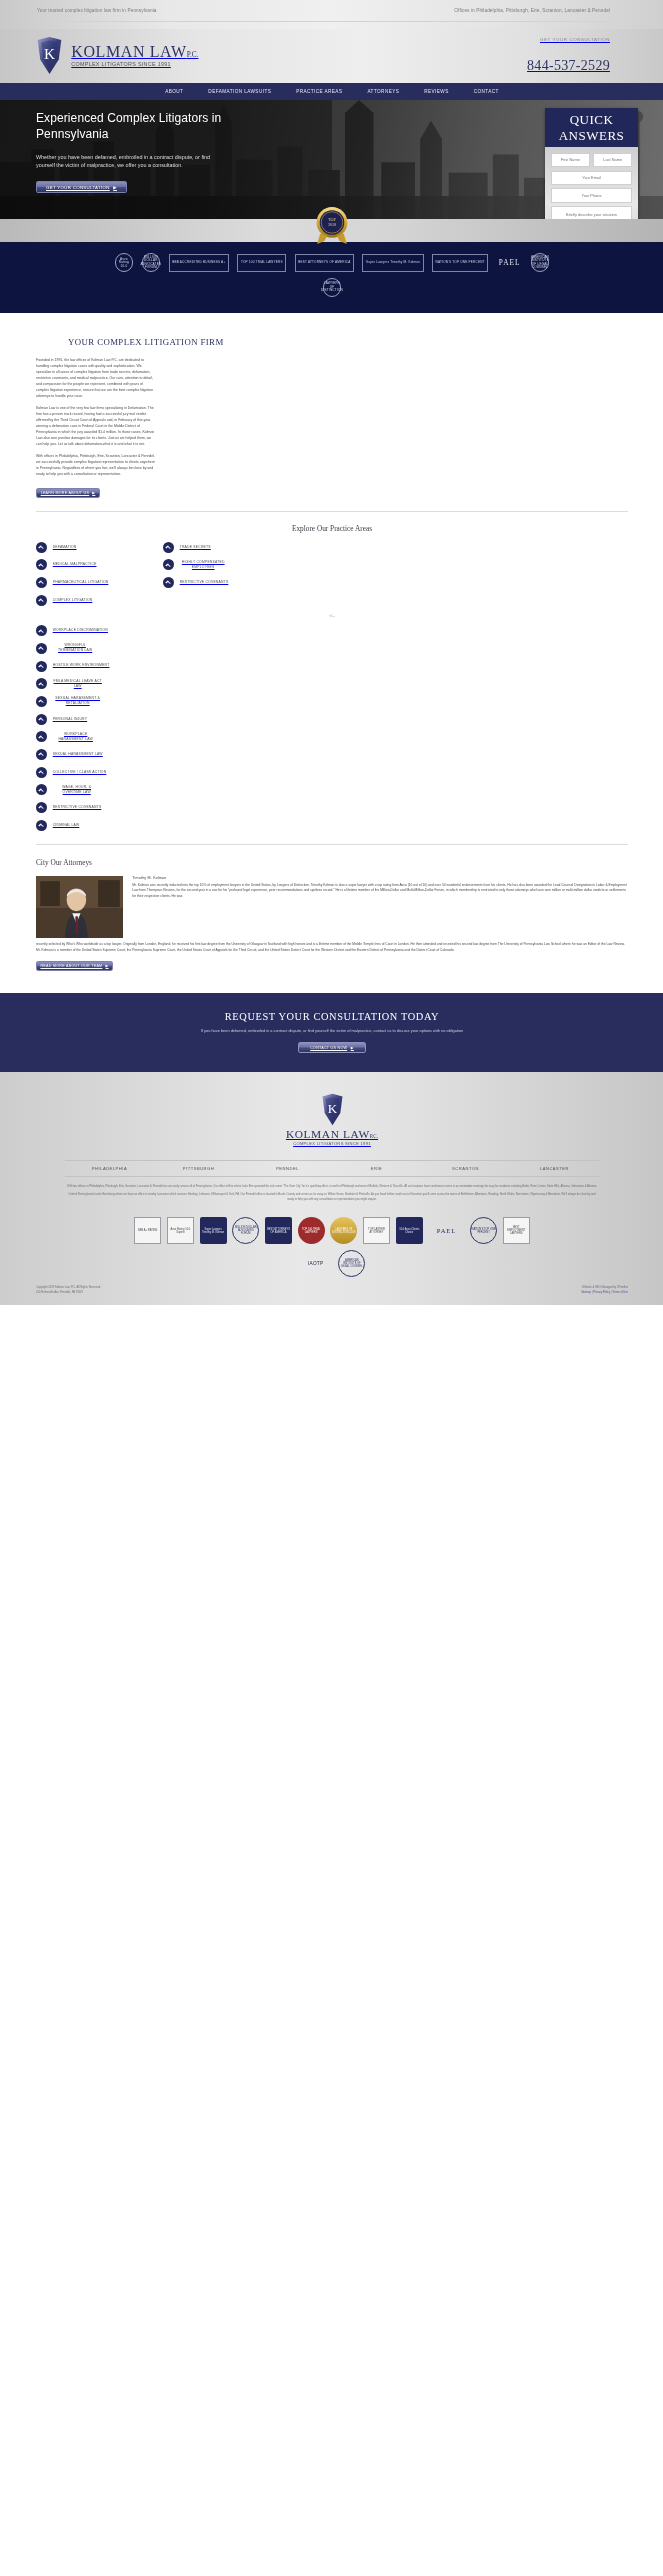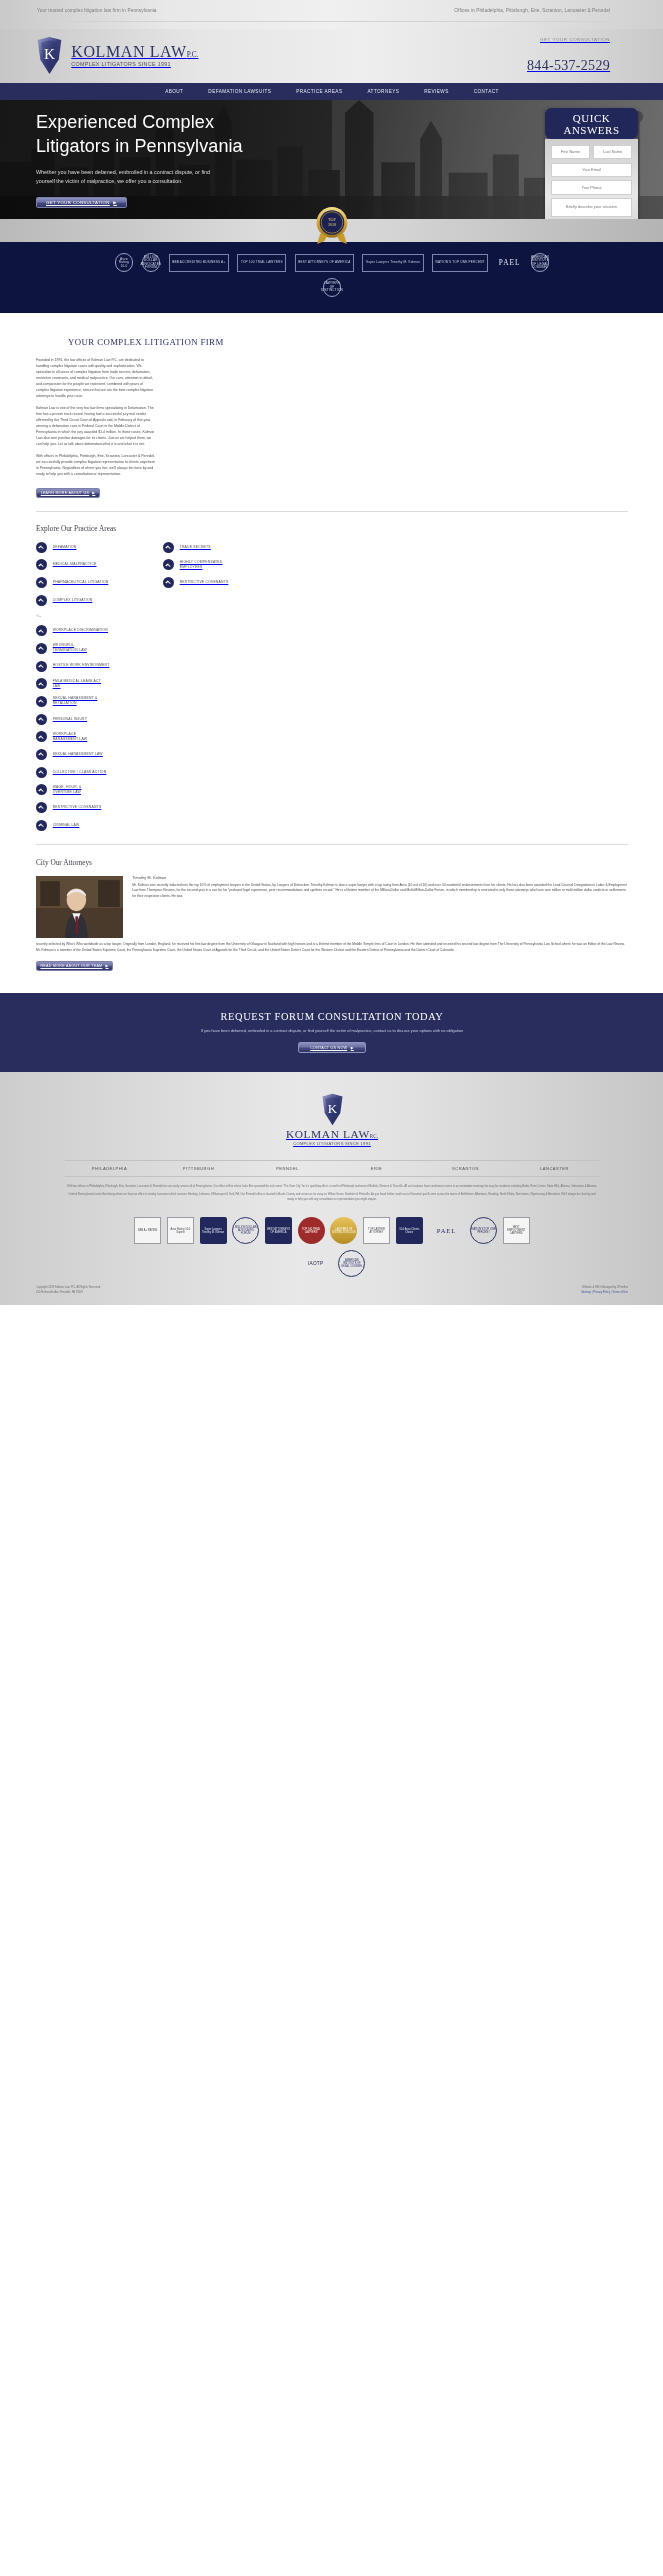--- a/index.html
+++ b/index.html
@@ -67,42 +67,42 @@
     height:119px; position:relative; overflow:hidden;
     background:linear-gradient(100deg,#141414 0%,#1d1d1d 32%,#3b3b3b 55%,#6d6d6d 72%,#8e8e8e 88%,#a8a8a8 100%);
   }
   .hero .skyline {
     position:absolute; inset:0; opacity:.55;
   }
   .hero-inner {
     position:relative; padding:11.4px 0 0 36px; width:290px;
   }
   .hero h1 {
-    font-size:18px; font-weight:400; color:#fff; line-height:1.28;
+    font-size:12px; font-weight:400; color:#fff; line-height:1.28;
     letter-spacing:0.1px;
   }
   .hero p {
     margin-top:10.4px; font-size:5.4px; color:#dedede; line-height:1.62; width:187px;
   }
   .btn-blue {
     display:inline-flex; align-items:center; justify-content:center; gap:3.6px;
     margin-top:11.4px; width:91px; height:11.4px;
     background:linear-gradient(to bottom,#8c90bd 0%,#6a6fa2 48%,#474c84 52%,#2f3465 100%);
     border-radius:1.6px; color:#fff; font-size:4.4px; letter-spacing:0.3px;
     border:0.5px solid #7c80ad;
   }
   
   .qa {
     position:absolute; right:26px; top:8.3px; width:93px; z-index:5;
     box-shadow:0 0.5px 3.1px rgba(0,0,0,.4);
   }
   .qa-head {
     background:#22275a; color:#fff; text-align:center;
     font-family:"Liberation Serif", serif;
-    font-size:11px; letter-spacing:0.5px; padding:3.6px 0 3.1px;border-radius:6px;
+    font-size:13px; letter-spacing:0.5px; padding:3.6px 0 3.1px;
   }
   .qa-body {
     background:linear-gradient(to bottom,#cfcfcf,#e7e7e7 55%,#d2d2d2);
     padding:5.7px 5.7px 6.2px;
   }
   .qa-row { display:flex; gap:3.1px; }
   .qa input, .qa textarea {
     width:100%; border:0.5px solid #cfcfcf; background:#fff;
     font-family:"Liberation Sans", sans-serif;
     font-size:3.9px; color:#8c8c8c; text-align:center;
@@ -160,21 +160,21 @@
   }
   .btn-learn {
     display:inline-flex; align-items:center; justify-content:center; gap:3.1px;
     width:64px; height:10.4px; margin-top:5.2px;
     background:linear-gradient(to bottom,#8c90bd 0%,#6a6fa2 48%,#474c84 52%,#2f3465 100%);
     border-radius:2.1px; color:#fff; font-size:3.6px; letter-spacing:0.3px;
     border:0.5px solid #7c80ad;
   }
   .divider { height:0.5px; background:#dcdcdc; margin:13.5px 0 0; }
   
-  .pa-sec { padding:12.4px 36px 0; }
+  .pa-sec { padding:12.4px 36px 0;text-align:center; }
   .pa-title {
     font-family:"Liberation Serif", serif; font-size:7.3px; color:#3c3c46;
     font-weight:400; margin-bottom:8.3px;
   }
   .pa-grid { display:flex; gap:0; }
   .pa-col { width:127px; }
   .pa-col.right { width:auto; }
   .pa-item { display:flex; align-items:center; gap:5.7px; margin-bottom:6.7px; }
   .gavel {
     width:11px; height:11px; border-radius:50%; background:#22285c;
@@ -639,21 +639,21 @@
   <div class="att-full">
     <p>recently selected by Who's Who worldwide as a top lawyer. Originally from London, England, he received his first law degree from the University of Glasgow in Scotland with high honors and is a lifetime member of the Middle Temple Inns of Court in London. He then attended and received his second law degree from The University of Pennsylvania Law School where he was an Editor of the Law Review. Mr. Kolman is a member of the United States Supreme Court, the Pennsylvania Supreme Court, the United States Court of Appeals for the Third Circuit, and the United States District Court for the Western District and the Eastern District of Pennsylvania and the District Court of Colorado.</p>
   </div>
   <a class="btn-team" href="#">
     <span>READ MORE ABOUT OUR TEAM</span>
     <span>▶</span>
   </a>
 </section>
 
 <section class="cta">
-  <h2>REQUEST FORUM CONSULTATION TODAY</h2>
+  <h2>REQUEST YOUR CONSULTATION TODAY</h2>
   <p>If you have been defamed, embroiled in a contract dispute, or find yourself the victim of malpractice, contact us to discuss your options with no obligation</p>
   <a class="btn-cta" href="#">
     <span>CONTACT US NOW</span>
     <span>▶</span>
   </a>
 </section>
 
 <footer class="footer">
   <a class="f-logo" href="#" style="display:block">
     <span class="shield" style="display:inline-block;width:23px;height:33px">

